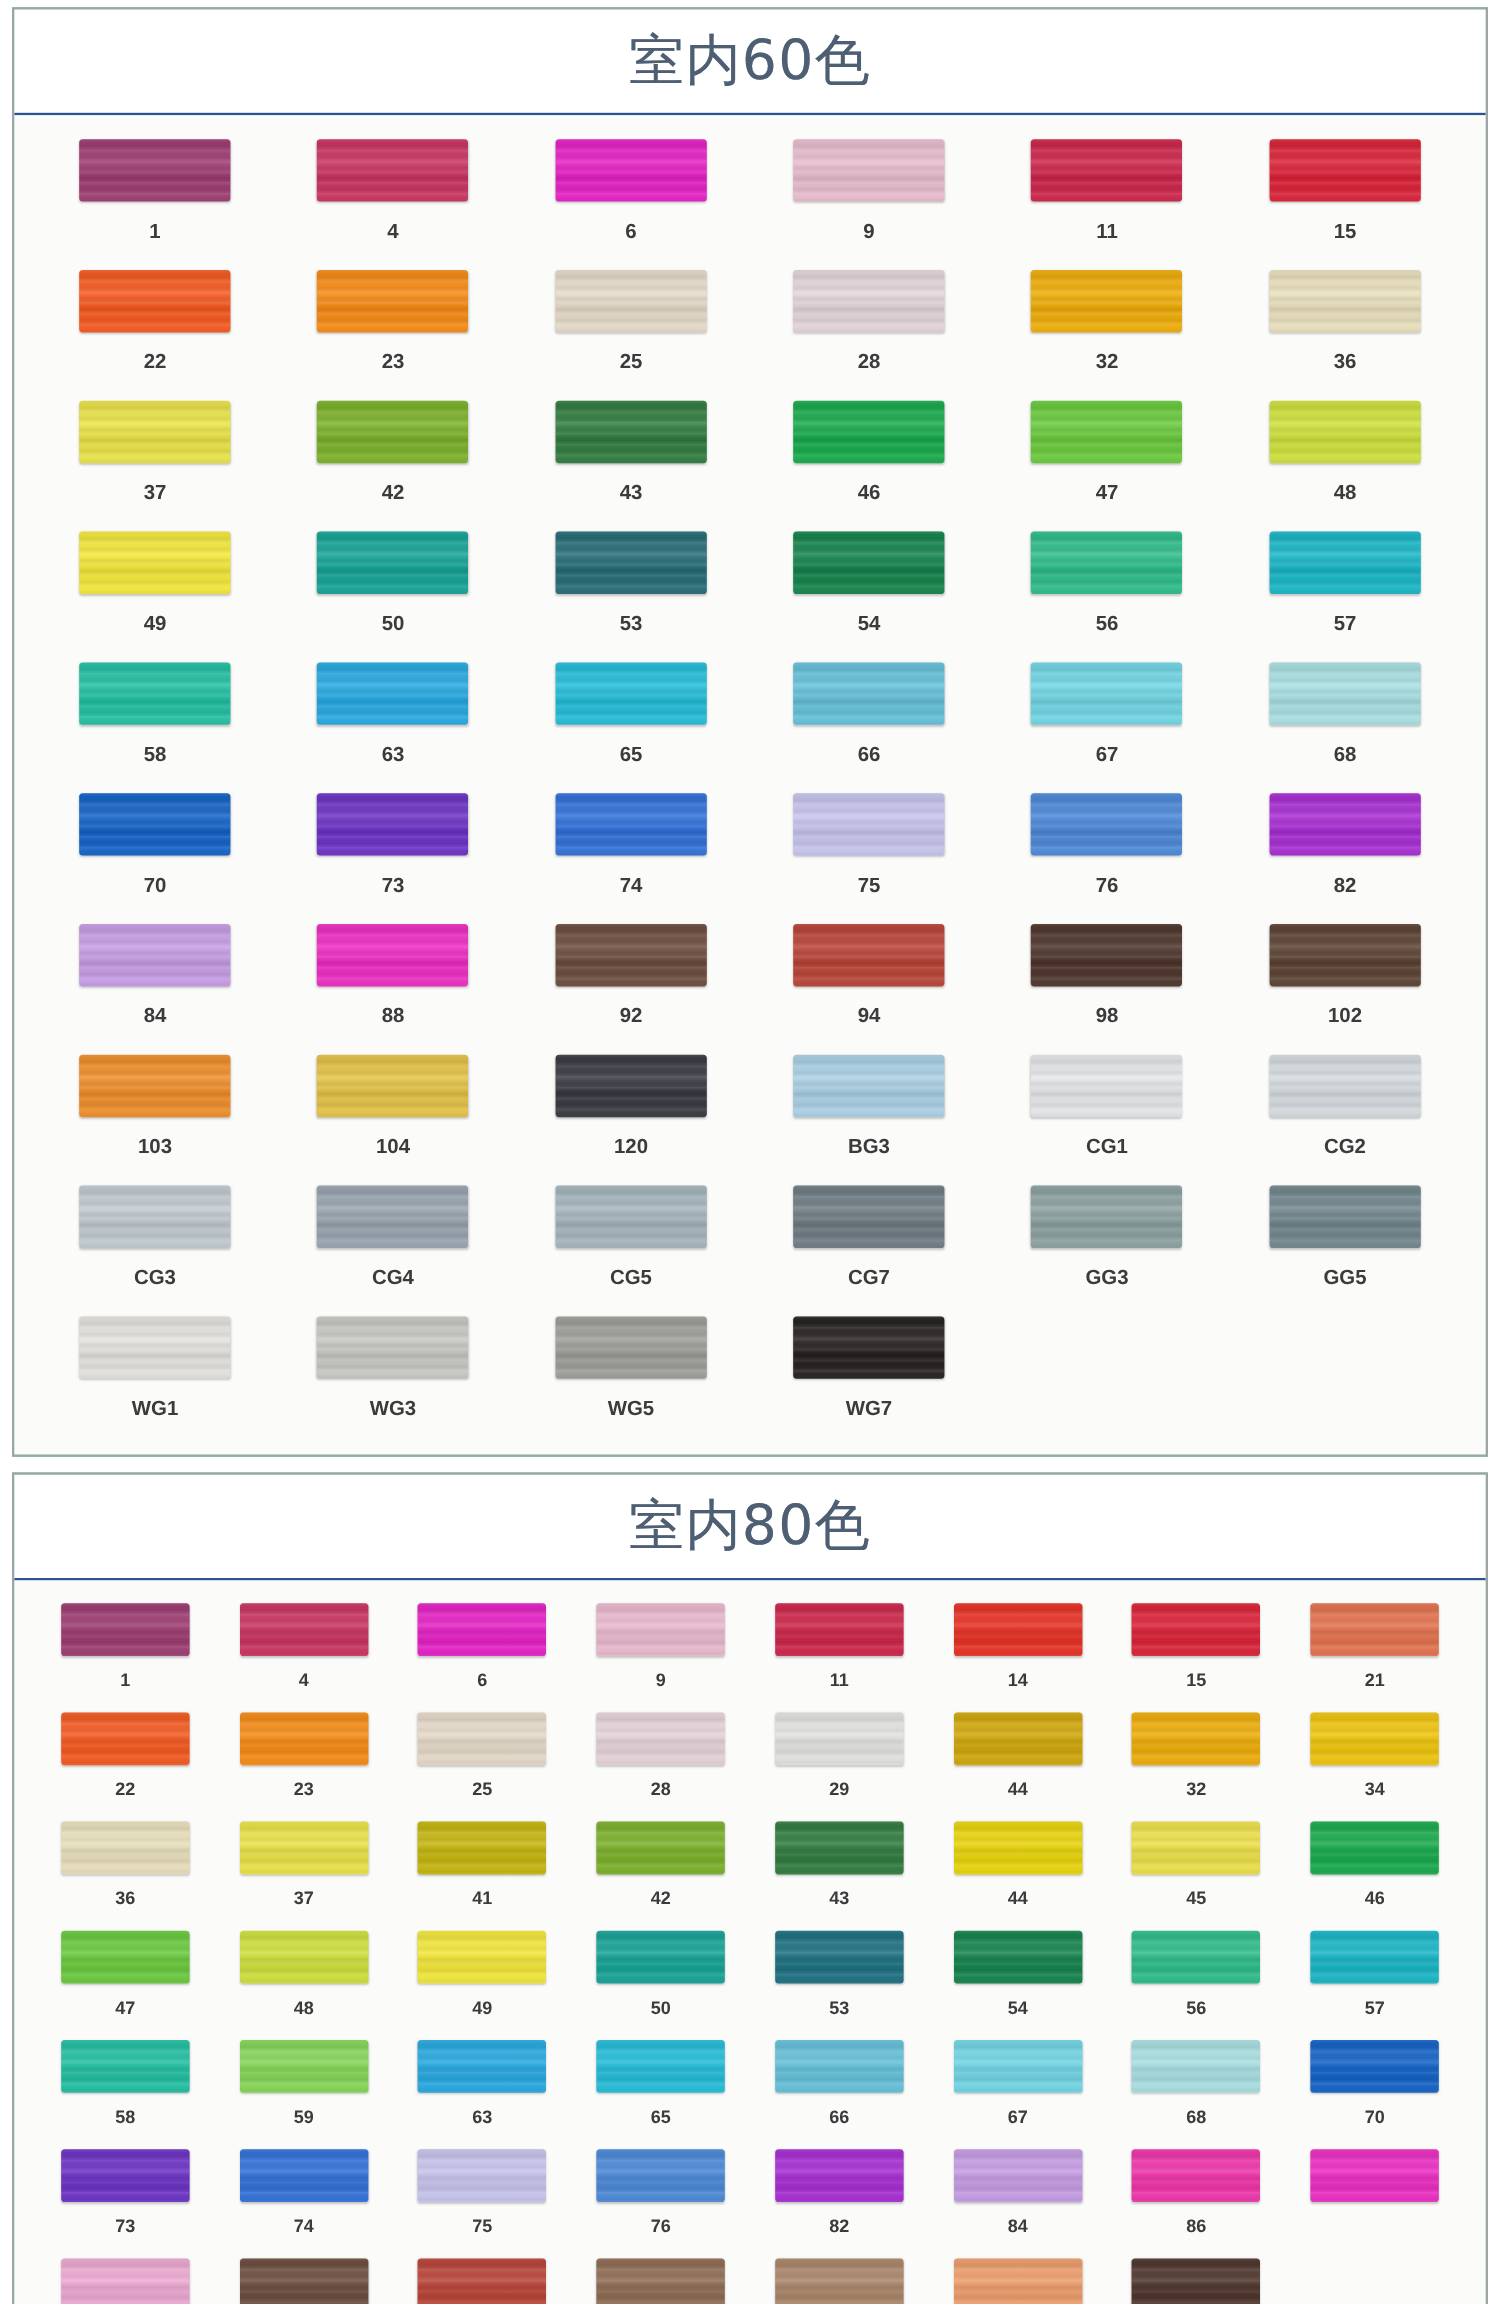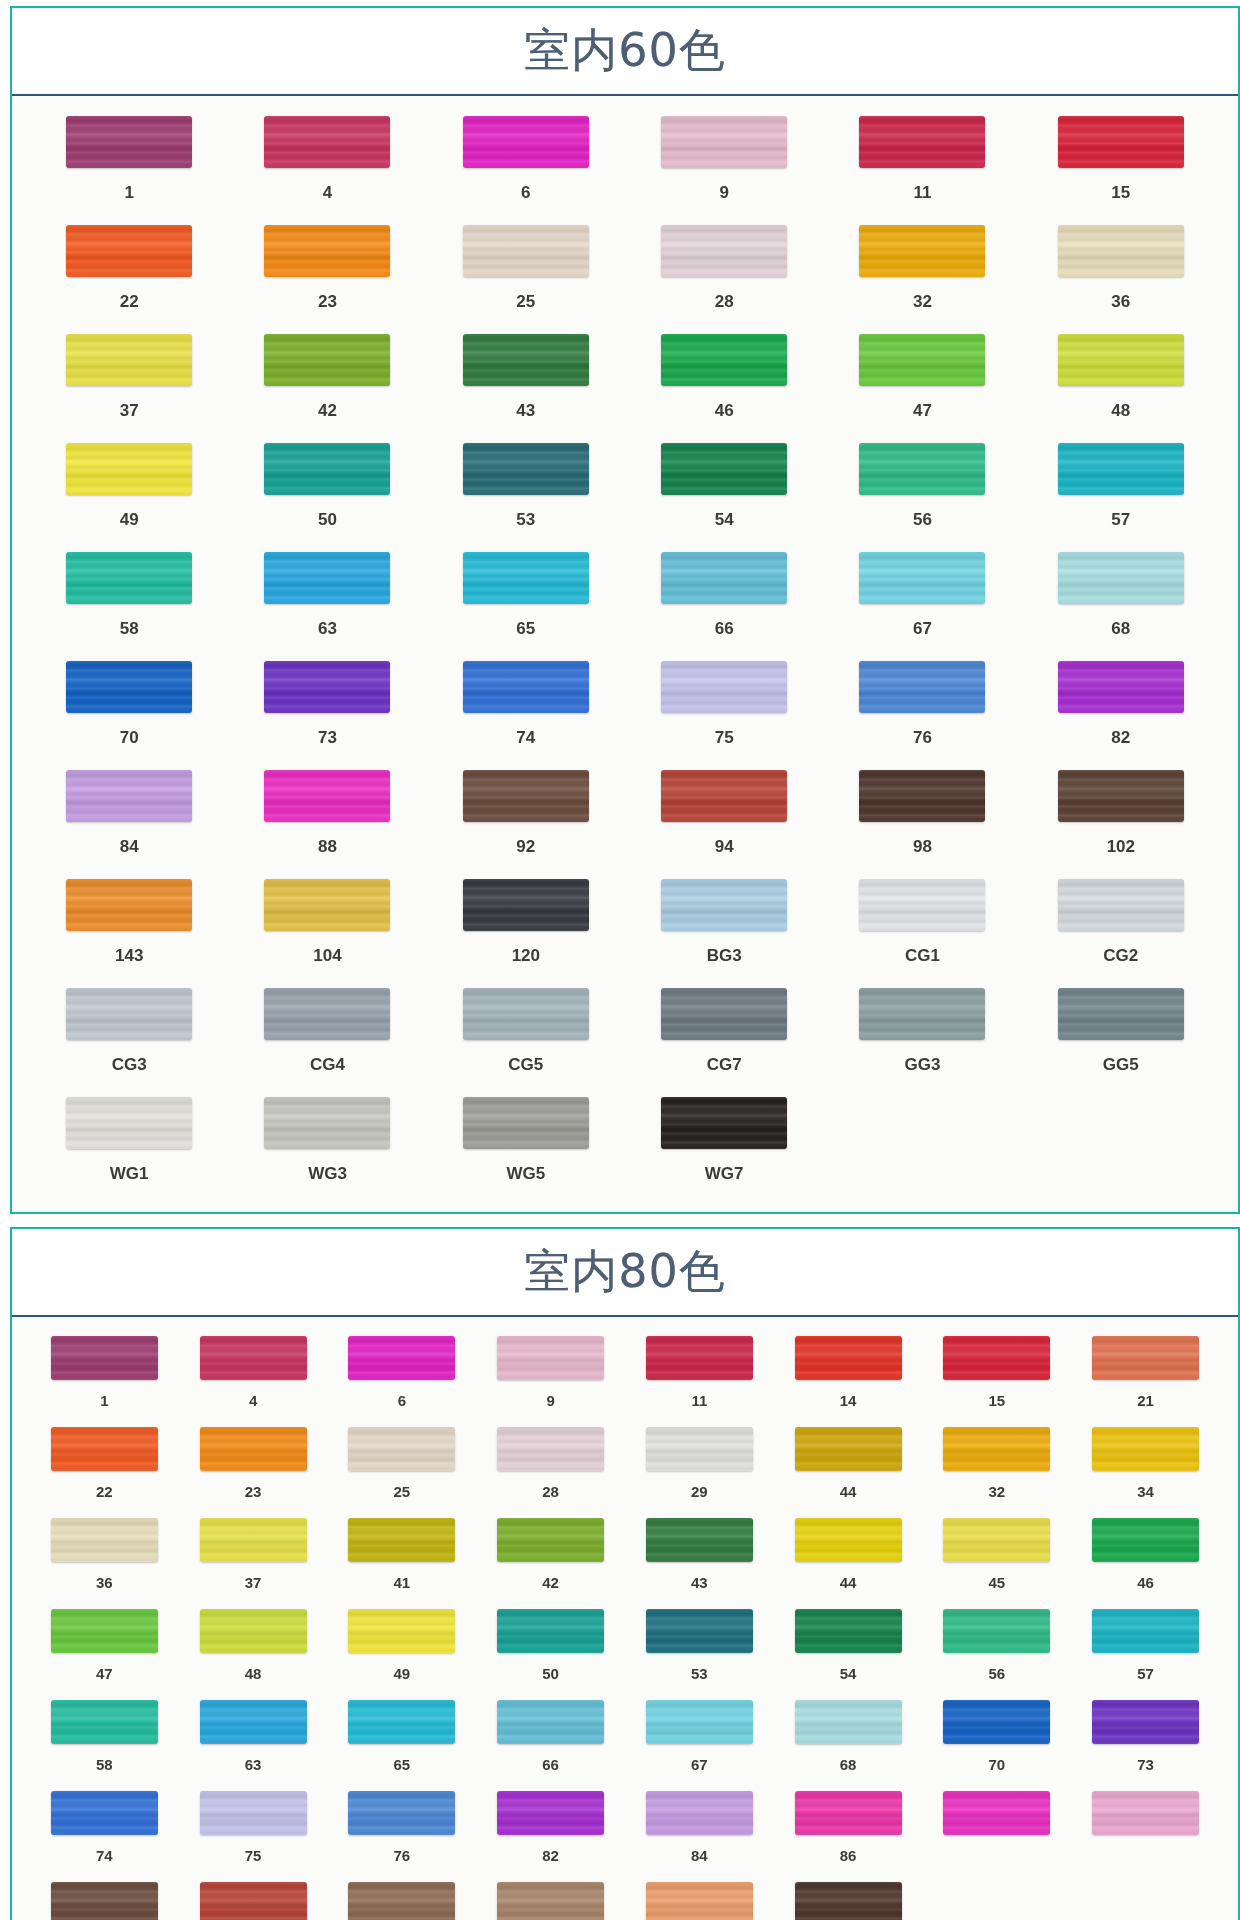--- a/index.html
+++ b/index.html
@@ -12,21 +12,21 @@
     width: 1240px;
     min-height: 1920px;
     background: #ffffff;
     overflow: hidden;
     position: relative;
   }
 
   
   .panel {
     margin: 6px 0 0 10px;
-    border: 2px solid #14b8a6;
+    border: 2px solid #a3a3a3;
     background: #5eead4;
   }
   .panel + .panel { margin-top: 13px; }
 
   .panel-header {
     border-bottom: 2px solid #2d5491;
     height: 88px;
     display: flex;
     align-items: center;
     justify-content: center;
@@ -280,21 +280,21 @@
           <div class="cell">
             <div class="chip" style="background: rgb(76, 51, 42);"></div>
             <div class="chip-label">98</div>
           </div>
           <div class="cell">
             <div class="chip" style="background: rgb(90, 64, 50);"></div>
             <div class="chip-label">102</div>
           </div>
           <div class="cell">
             <div class="chip" style="background: rgb(238, 140, 40);"></div>
-            <div class="chip-label">143</div>
+            <div class="chip-label">103</div>
           </div>
           <div class="cell">
             <div class="chip" style="background: rgb(227, 193, 69);"></div>
             <div class="chip-label">104</div>
           </div>
           <div class="cell">
             <div class="chip" style="background: rgb(54, 56, 63);"></div>
             <div class="chip-label">120</div>
           </div>
           <div class="cell">
@@ -485,20 +485,24 @@
           </div>
           <div class="cell">
             <div class="chip" style="background: rgb(23, 181, 198);"></div>
             <div class="chip-label">57</div>
           </div>
           <div class="cell">
             <div class="chip" style="background: rgb(32, 191, 161);"></div>
             <div class="chip-label">58</div>
           </div>
           <div class="cell">
+            <div class="chip" style="background: rgb(132, 214, 87);"></div>
+            <div class="chip-label">59</div>
+          </div>
+          <div class="cell">
             <div class="chip" style="background: rgb(37, 168, 224);"></div>
             <div class="chip-label">63</div>
           </div>
           <div class="cell">
             <div class="chip" style="background: rgb(34, 188, 216);"></div>
             <div class="chip-label">65</div>
           </div>
           <div class="cell">
             <div class="chip" style="background: rgb(99, 192, 217);"></div>
             <div class="chip-label">66</div>

